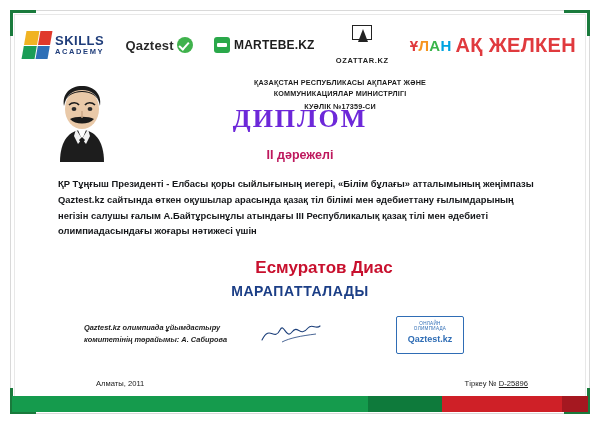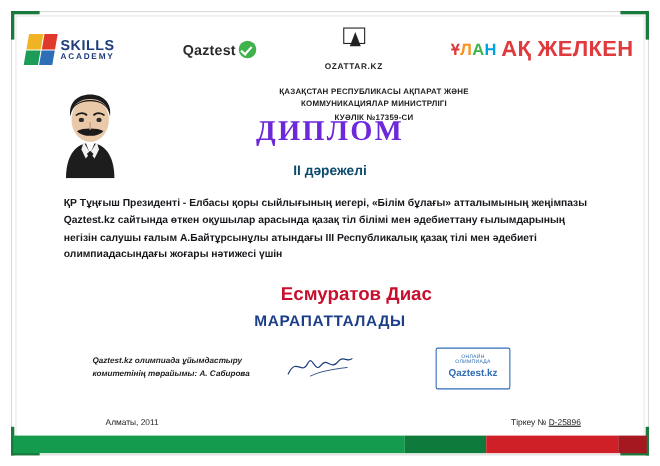--- a/index.html
+++ b/index.html
@@ -198,21 +198,21 @@
     color: #6d28d9;
     letter-spacing: 2px;
     font-family: "Liberation Serif", serif;
   }
   .degree {
     position: absolute;
     left: 0; right: 0; top: 148px;
     text-align: center;
     font-size: 12.5px;
     font-weight: bold;
-    color: #0c4a6e;
+    color: #be185d;
   }
 
   
   .body-text {
     position: absolute;
     left: 58px; right: 58px; top: 176px;
     text-align: left;
     font-size: 9.4px;
     font-weight: bold;
     color: #15171a;
@@ -319,20 +319,24 @@
         <div class="l1">SKILLS</div>
         <div class="l2">ACADEMY</div>
       </div>
     </div>
 
     <div class="logo logo-qaztest">
       <span class="qaztest-text">Qaztest</span>
       <span class="qaztest-badge"></span>
     </div>
 
+    <div class="logo logo-martebe">
+      <span class="martebe-mark"></span>
+      <span class="martebe-text">MARTEBE.KZ</span>
+    </div>
 
     <div class="logo logo-ozattar">
       <span class="ozattar-mark"></span>
       <span class="ozattar-text">OZATTAR.KZ</span>
     </div>
 
     <div class="logo logo-kids">
       <span class="kids-word">
         <span>Ұ</span><span>Л</span><span>А</span><span>Н</span>
       </span>

